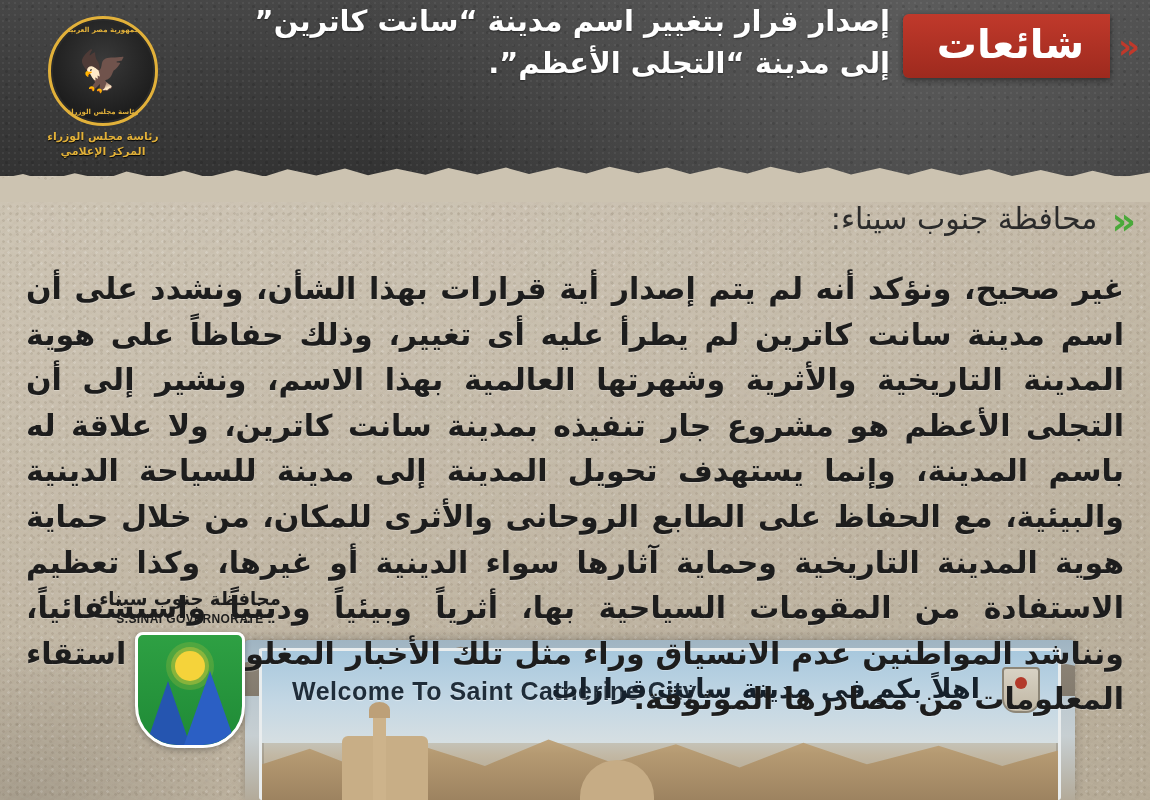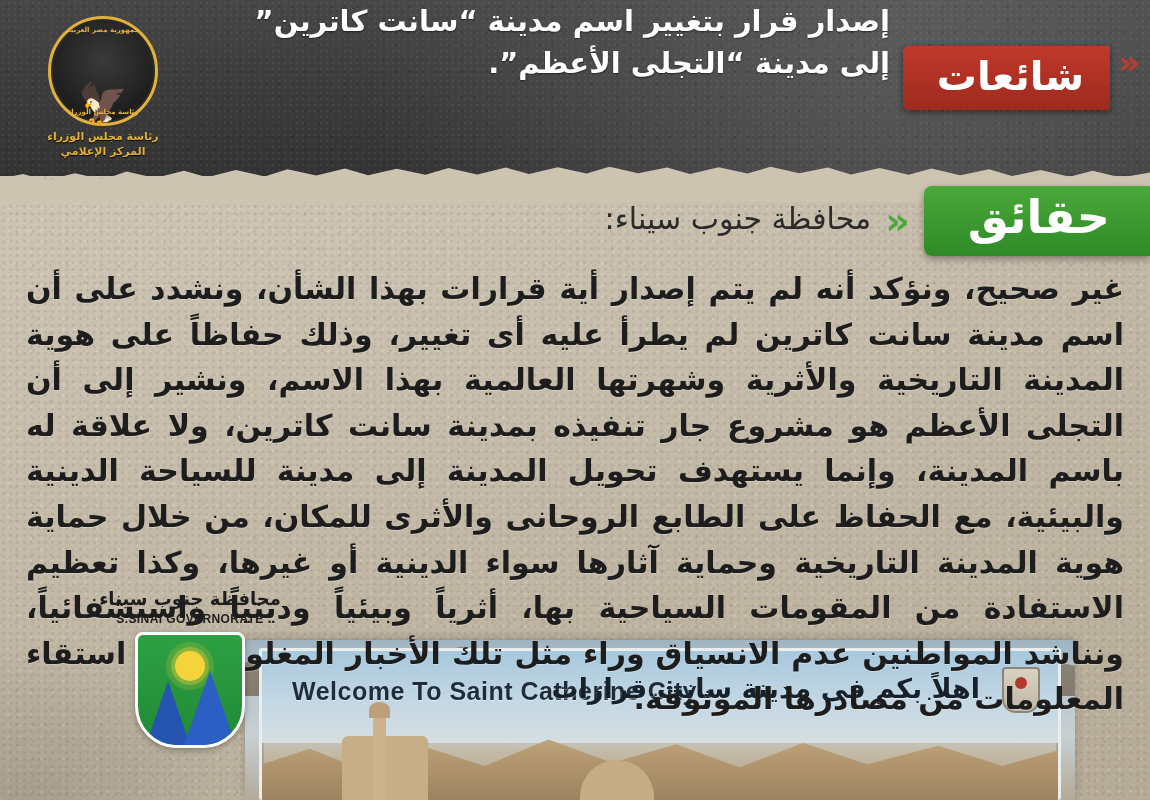--- a/index.html
+++ b/index.html
@@ -105,21 +105,20 @@
     background: linear-gradient(180deg, #c0392b 0%, #9e2a1e 100%);
     color: #ffffff;
     font-size: 40px;
     font-weight: bold;
     line-height: 1;
     padding: 10px 26px 14px 34px;
     letter-spacing: 0px;
     border-top-left-radius: 6px;
     border-bottom-left-radius: 6px;
     box-shadow: 0 2px 6px rgba(0,0,0,.45);
-    margin-top: 32px;
   }
   .rumor-chev {
     color: #c0392b;
     font-size: 34px;
     font-weight: bold;
     margin-left: 8px;
     margin-right: 10px;
     line-height: 1;
   }
 
@@ -153,21 +152,21 @@
   }
   .emblem .ring {
     position: relative;
     width: 104px;
     height: 104px;
     border-radius: 50%;
     background: radial-gradient(circle at 50% 40%, #3a3a3a 0%, #1d1d1d 70%, #111 100%);
     border: 3px solid #e2b13a;
     box-shadow: 0 0 0 2px #2a2a2a inset;
     display: flex;
-    align-items: flex-end;
+    align-items: center;
     justify-content: center;
   }
   .emblem .ring .eagle {
     font-size: 40px;
     color: #e8c75a;
     line-height: 1;
   }
   .emblem .ring .ring-text-top,
   .emblem .ring .ring-text-bottom {
     position: absolute;
@@ -482,21 +481,20 @@
   </div>
 
   <div class="rumor-badge">
     <span class="rumor-chev">«</span>
     <span class="rumor-tag">شائعات</span>
   </div>
 
   <div class="rumor-text">إصدار قرار بتغيير اسم مدينة “سانت كاترين” إلى مدينة “التجلى الأعظم”.</div>
 
   <div class="facts-row">
-    <span class="facts-tag">حقائق</span>
     <span class="facts-chev">«</span>
     <span class="facts-source">محافظة جنوب سيناء:</span>
   </div>
 
   <div class="body-text">غير صحيح، ونؤكد أنه لم يتم إصدار أية قرارات بهذا الشأن، ونشدد على أن اسم مدينة سانت كاترين لم يطرأ عليه أى تغيير، وذلك حفاظاً على هوية المدينة التاريخية والأثرية وشهرتها العالمية بهذا الاسم، ونشير إلى أن التجلى الأعظم هو مشروع جار تنفيذه بمدينة سانت كاترين، ولا علاقة له باسم المدينة، وإنما يستهدف تحويل المدينة إلى مدينة للسياحة الدينية والبيئية، مع الحفاظ على الطابع الروحانى والأثرى للمكان، من خلال حماية هوية المدينة التاريخية وحماية آثارها سواء الدينية أو غيرها، وكذا تعظيم الاستفادة من المقومات السياحية بها، أثرياً وبيئياً ودينياً واستشفائياً، ونناشد المواطنين عدم الانسياق وراء مثل تلك الأخبار المغلوطة، مع استقاء المعلومات من مصادرها الموثوقة.</div>
 
   <div class="photo">
     <div class="sky"></div>
     <div class="mountain-far"></div>
     <div class="billboard">

